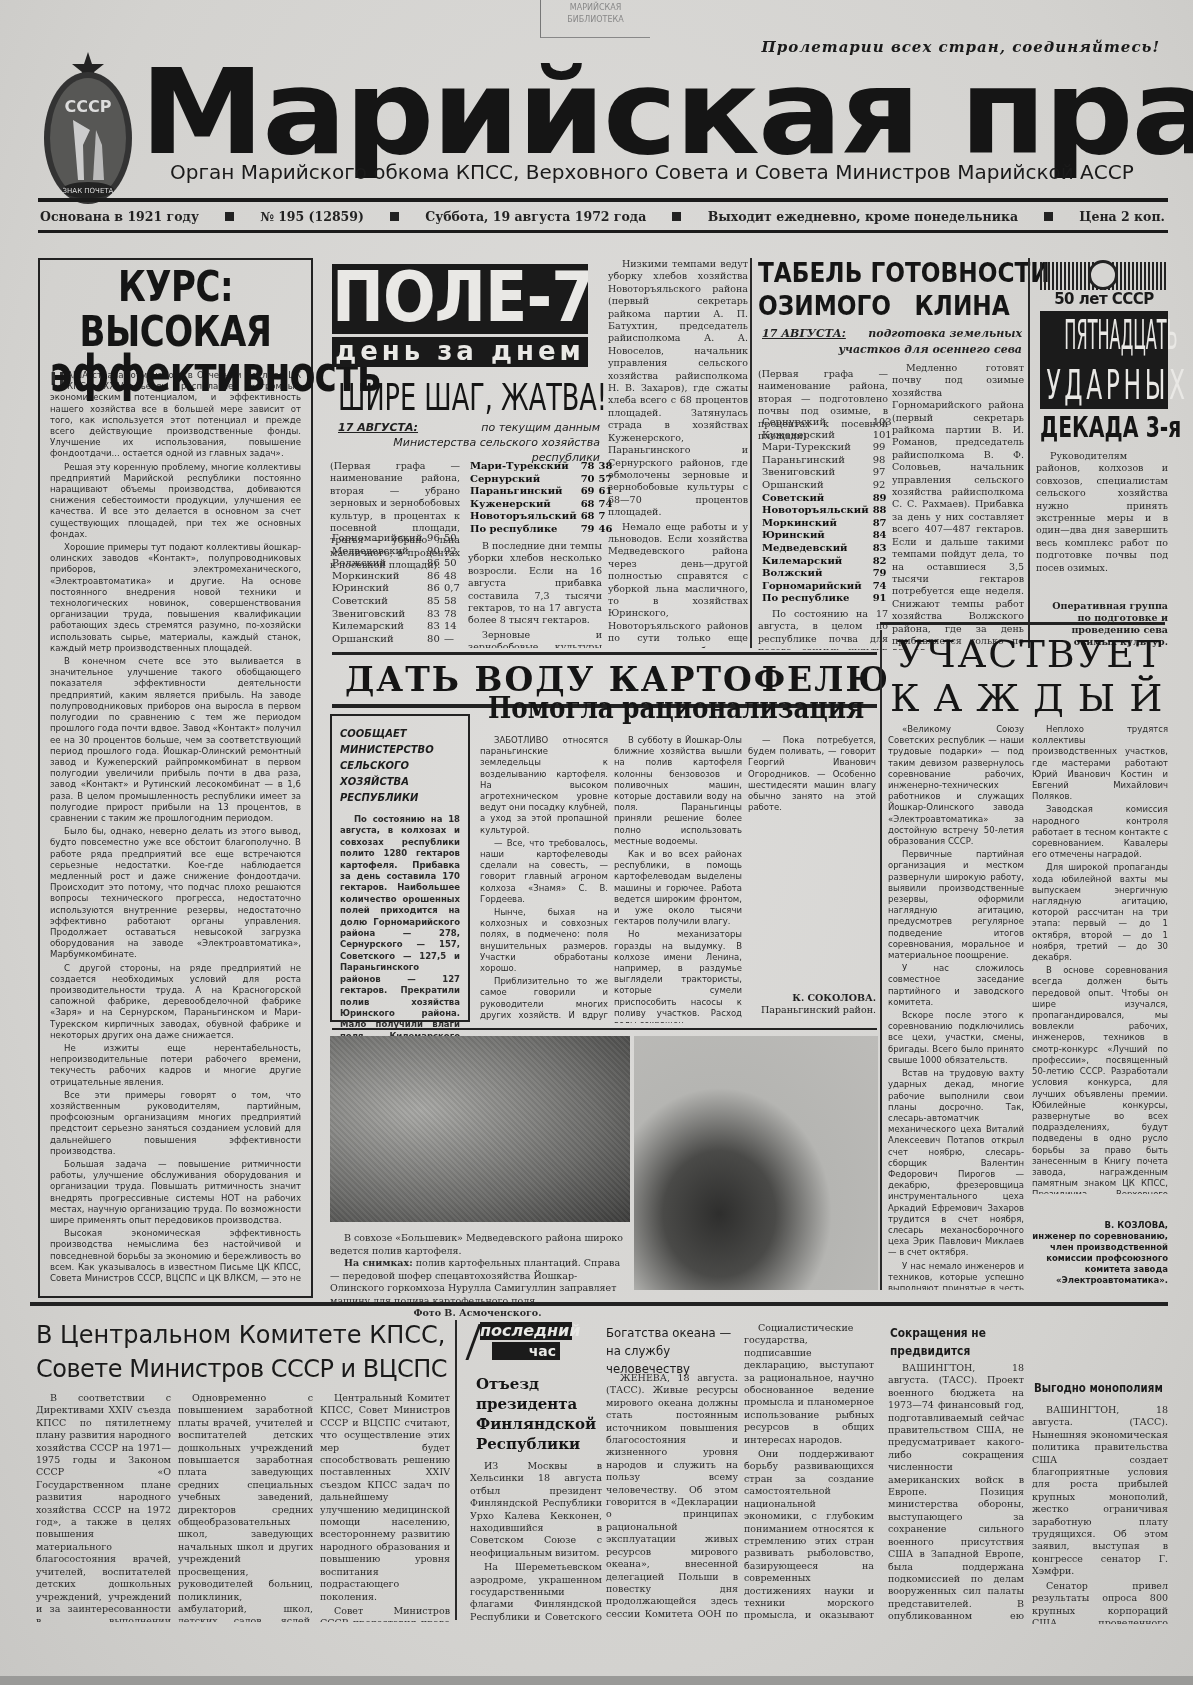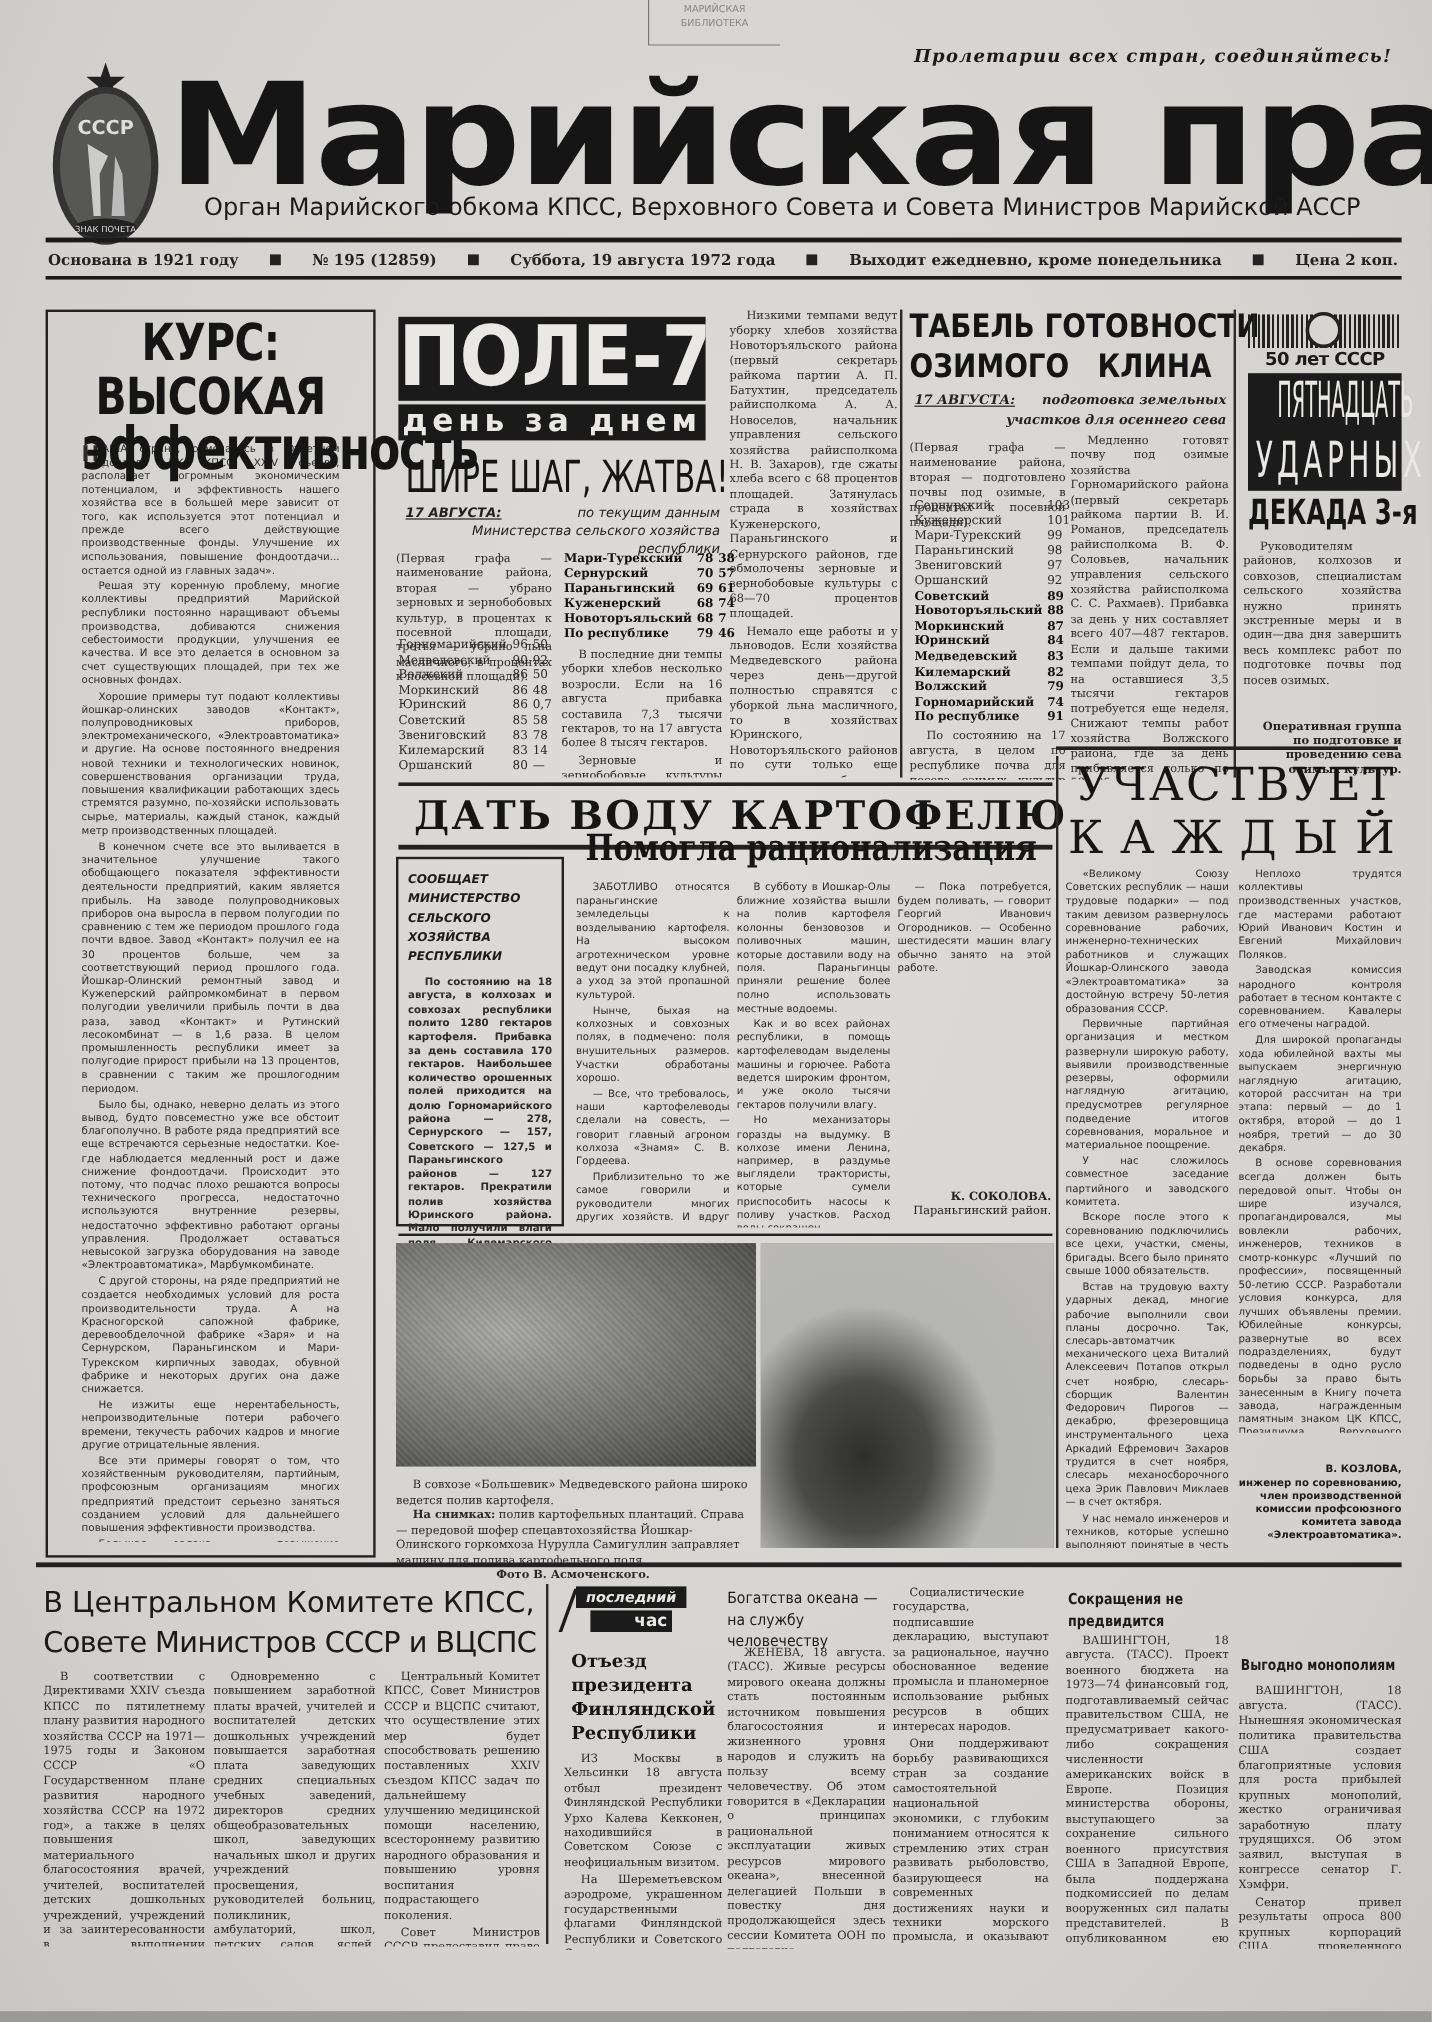--- a/index.html
+++ b/index.html
@@ -99,21 +99,21 @@
     <span>№ 195 (12859)</span>
     <span class="sq"></span>
     <span>Суббота, 19 августа 1972 года</span>
     <span class="sq"></span>
     <span>Выходит ежедневно, кроме понедельника</span>
     <span class="sq"></span>
     <span>Цена 2 коп.</span>
   </div>
   <div class="abs rule-thick" style="left:38px;top:230px;width:1130px;height:3px;"></div>
 
-  <div class="abs boxed" style="left:38px;top:258px;width:275px;height:1040px;padding:8px 28px;">
+  <div class="abs boxed" style="left:38px;top:258px;width:275px;height:1040px;padding:8px 10px;">
     <div class="kurs-head" style="height:102px;padding-top:6px;">
       <span class="l1">КУРС: ВЫСОКАЯ</span>
       <span class="l2">эффективность</span>
     </div>
     <div class="col sans" style="font-size:8.6px;line-height:11.2px;height:915px;">
       <p style="text-indent:0"><span style="font-size:18px;font-weight:bold;float:left;line-height:18px;margin-right:2px;">Н</span><span>АША страна, отмечалось в Отчетном докладе ЦК КПСС XXIV съезду, располагает «огромным экономическим потенциалом, и эффективность нашего хозяйства все в большей мере зависит от того, как используется этот потенциал и прежде всего действующие производственные фонды. Улучшение их использования, повышение фондоотдачи... остается одной из главных задач».</span></p>
       <p>Решая эту коренную проблему, многие коллективы предприятий Марийской республики постоянно наращивают объемы производства, добиваются снижения себестоимости продукции, улучшения ее качества. И все это делается в основном за счет существующих площадей, при тех же основных фондах.</p>
       <p>Хорошие примеры тут подают коллективы йошкар-олинских заводов «Контакт», полупроводниковых приборов, электромеханического, «Электроавтоматика» и другие. На основе постоянного внедрения новой техники и технологических новинок, совершенствования организации труда, повышения квалификации работающих здесь стремятся разумно, по-хозяйски использовать сырье, материалы, каждый станок, каждый метр производственных площадей.</p>
       <p>В конечном счете все это выливается в значительное улучшение такого обобщающего показателя эффективности деятельности предприятий, каким является прибыль. На заводе полупроводниковых приборов она выросла в первом полугодии по сравнению с тем же периодом прошлого года почти вдвое. Завод «Контакт» получил ее на 30 процентов больше, чем за соответствующий период прошлого года. Йошкар-Олинский ремонтный завод и Кужenерский райпромкомбинат в первом полугодии увеличили прибыль почти в два раза, завод «Контакт» и Рутинский лесокомбинат — в 1,6 раза. В целом промышленность республики имеет за полугодие прирост прибыли на 13 процентов, в сравнении с таким же прошлогодним периодом.</p>
       <p>Было бы, однако, неверно делать из этого вывод, будто повсеместно уже все обстоит благополучно. В работе ряда предприятий все еще встречаются серьезные недостатки. Кое-где наблюдается медленный рост и даже снижение фондоотдачи. Происходит это потому, что подчас плохо решаются вопросы технического прогресса, недостаточно используются внутренние резервы, недостаточно эффективно работают органы управления. Продолжает оставаться невысокой загрузка оборудования на заводе «Электроавтоматика», Марбумкомбинате.</p>
@@ -350,22 +350,22 @@
     </div>
     <div class="col sans" style="font-weight:bold;font-size:8.5px;line-height:11.4px;">
       <p>По состоянию на 18 августа, в колхозах и совхозах республики полито 1280 гектаров картофеля. Прибавка за день составила 170 гектаров. Наибольшее количество орошенных полей приходится на долю Горномарийского района — 278, Сернурского — 157, Советского — 127,5 и Параньгинского районов — 127 гектаров. Прекратили полив хозяйства Юринского района. Мало получили влаги поля Килемарского района — 22 гектара, Звениговского — 36, Новоторъяльского — 46 гектаров.</p>
     </div>
   </div>
 
   <div class="abs heavy-serif" style="left:488px;top:690px;width:380px;font-size:30px;transform:scaleX(0.82);transform-origin:left;white-space:nowrap;">Помогла рационализация</div>
 
   <div class="abs col sans" style="left:480px;top:735px;width:128px;height:288px;font-size:8.5px;line-height:11.2px;">
     <p>ЗАБОТЛИВО относятся параньгинские земледельцы к возделыванию картофеля. На высоком агротехническом уровне ведут они посадку клубней, а уход за этой пропашной культурой.</p>
+    <p>— Все, что требовалось, наши картофелеводы сделали на совесть, — говорит главный агроном колхоза «Знамя» С. В. Гордеева.</p>
     <p>Нынче, быхая на колхозных и совхозных полях, в подмечено: поля внушительных размеров. Участки обработаны хорошо.</p>
-    <p>— Все, что требовалось, наши картофелеводы сделали на совесть, — говорит главный агроном колхоза «Знамя» С. В. Гордеева.</p>
     <p>Приблизительно то же самое говорили и руководители многих других хозяйств. И вдруг все спутало засушливое лето. Ненормированная жара, ни одного дождичка. Растения не успев как следует завязаться, повяли от недостатка влаги. Нужны были срочные меры.</p>
   </div>
   <div class="abs col sans" style="left:614px;top:735px;width:128px;height:288px;font-size:8.5px;line-height:11.2px;">
     <p>В субботу в Йошкар-Олы ближние хозяйства вышли на полив картофеля колонны бензовозов и поливочных машин, которые доставили воду на поля. Параньгинцы приняли решение более полно использовать местные водоемы.</p>
     <p>Как и во всех районах республики, в помощь картофелеводам выделены машины и горючее. Работа ведется широким фронтом, и уже около тысячи гектаров получили влагу.</p>
     <p>Но механизаторы горазды на выдумку. В колхозе имени Ленина, например, в раздумье выглядели трактористы, которые сумели приспособить насосы к поливу участков. Расход воды сокращен.</p>
   </div>
   <div class="abs col sans" style="left:748px;top:735px;width:128px;height:250px;font-size:8.5px;line-height:11.2px;">
     <p>— Пока потребуется, будем поливать, — говорит Георгий Иванович Огородников. — Особенно шестидесяти машин влагу обычно занято на этой работе.</p>
   </div>
@@ -420,21 +420,21 @@
   </div>
   <div class="abs col" style="left:178px;top:1392px;width:135px;height:230px;">
     <p>Одновременно с повышением заработной платы врачей, учителей и воспитателей детских дошкольных учреждений повышается заработная плата заведующих средних специальных учебных заведений, директоров средних общеобразовательных школ, заведующих начальных школ и других учреждений просвещения, руководителей больниц, поликлиник, амбулаторий, школ, детских садов, яслей, детских домов, интернатов, а также инспекторов районных органов здравоохранения и просвещения.</p>
   </div>
   <div class="abs col" style="left:320px;top:1392px;width:130px;height:230px;">
     <p>Центральный Комитет КПСС, Совет Министров СССР и ВЦСПС считают, что осуществление этих мер будет способствовать решению поставленных XXIV съездом КПСС задач по дальнейшему улучшению медицинской помощи населению, всестороннему развитию народного образования и повышению уровня воспитания подрастающего поколения.</p>
     <p>Совет Министров СССР предоставил право с 1 сентября 1972 г. должностные оклады учителям, имеющим ученые степени.</p>
   </div>
 
   <div class="abs" style="left:470px;top:1322px;width:108px;height:38px;">
-    <div class="poslednii" style="position:absolute;left:10px;top:0;width:92px;height:18px;font-size:12px;line-height:18px;text-align:center;">последний</div>
+    <div class="poslednii" style="position:absolute;left:10px;top:0;width:92px;height:18px;font-size:16px;line-height:18px;text-align:center;">последний</div>
     <div class="poslednii" style="position:absolute;left:22px;top:20px;width:68px;height:18px;font-size:14px;line-height:18px;text-align:right;padding-right:4px;font-style:normal;">час</div>
     <div style="position:absolute;left:2px;top:2px;width:10px;height:36px;border-left:3px solid #1b1b1b;transform:skewX(-20deg);"></div>
   </div>
   <div class="abs heavy-serif" style="left:476px;top:1374px;width:130px;font-size:15px;line-height:20px;">Отъезд президента Финляндской Республики</div>
   <div class="abs col" style="left:470px;top:1460px;width:132px;height:165px;">
     <p>ИЗ Москвы в Хельсинки 18 августа отбыл президент Финляндской Республики Урхо Калева Кекконен, находившийся в Советском Союзе с неофициальным визитом.</p>
     <p>На Шереметьевском аэродроме, украшенном государственными флагами Финляндской Республики и Советского Союза, главу государства провожали Председатель Совета Министров СССР А. Н. Косыгин и другие официальные лица.</p>
 
   </div>
 

